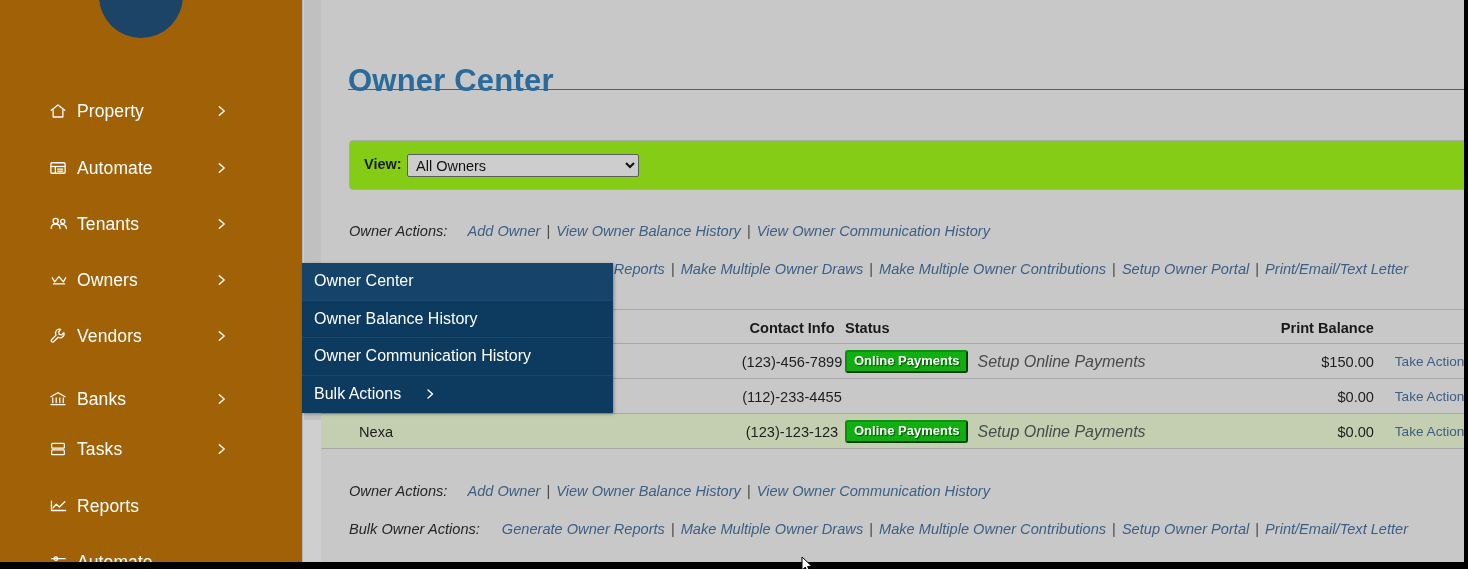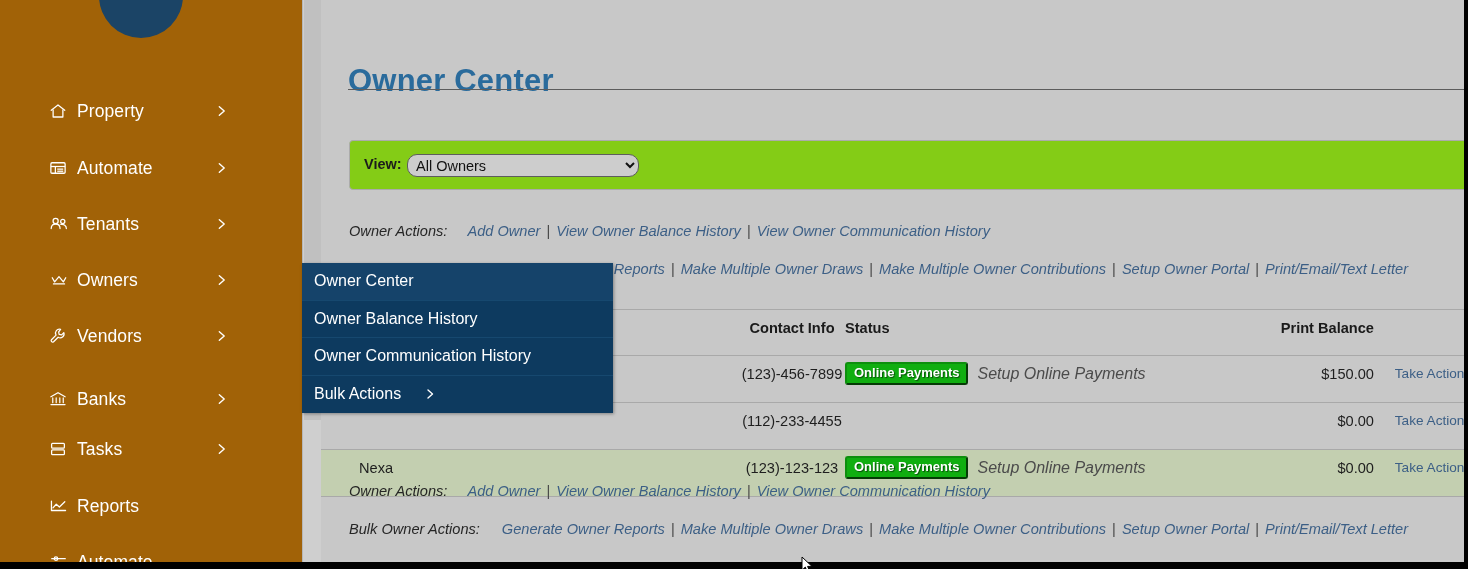--- a/index.html
+++ b/index.html
@@ -125,21 +125,21 @@
   }
   #view-select {
     position: absolute;
     left: 57px; top: 13px;
     width: 232px; height: 23px;
     font-family: "Liberation Sans", sans-serif;
     font-size: 14.5px;
     color: #111;
     background: #cdcdcd;
     border: 1px solid #5d5d5d;
-    border-radius: 10px;
+    border-radius: 2px;
     padding-left: 4px;
   }
 
   
   .actions-row {
     position: absolute;
     white-space: nowrap;
     font-size: 14.6px;
     font-style: italic;
     color: #3a3a3a;
@@ -169,21 +169,21 @@
 
   
   #owner-table {
     position: absolute;
     left: 0px; top: 309px;
     width: 1147px;
   }
   .trow {
     position: relative;
     width: 1147px;
-    height: 47px;
+    height: 35px;
     border-bottom: 1px solid #a9a9a9;
     background: #c8c8c8;
     text-align: center;
   }
   .trow.header {
     border-top: 1px solid #a9a9a9;
     background: #c8c8c8;
   }
   .trow.highlight { background: #c3cfb0; }
   .cell {

